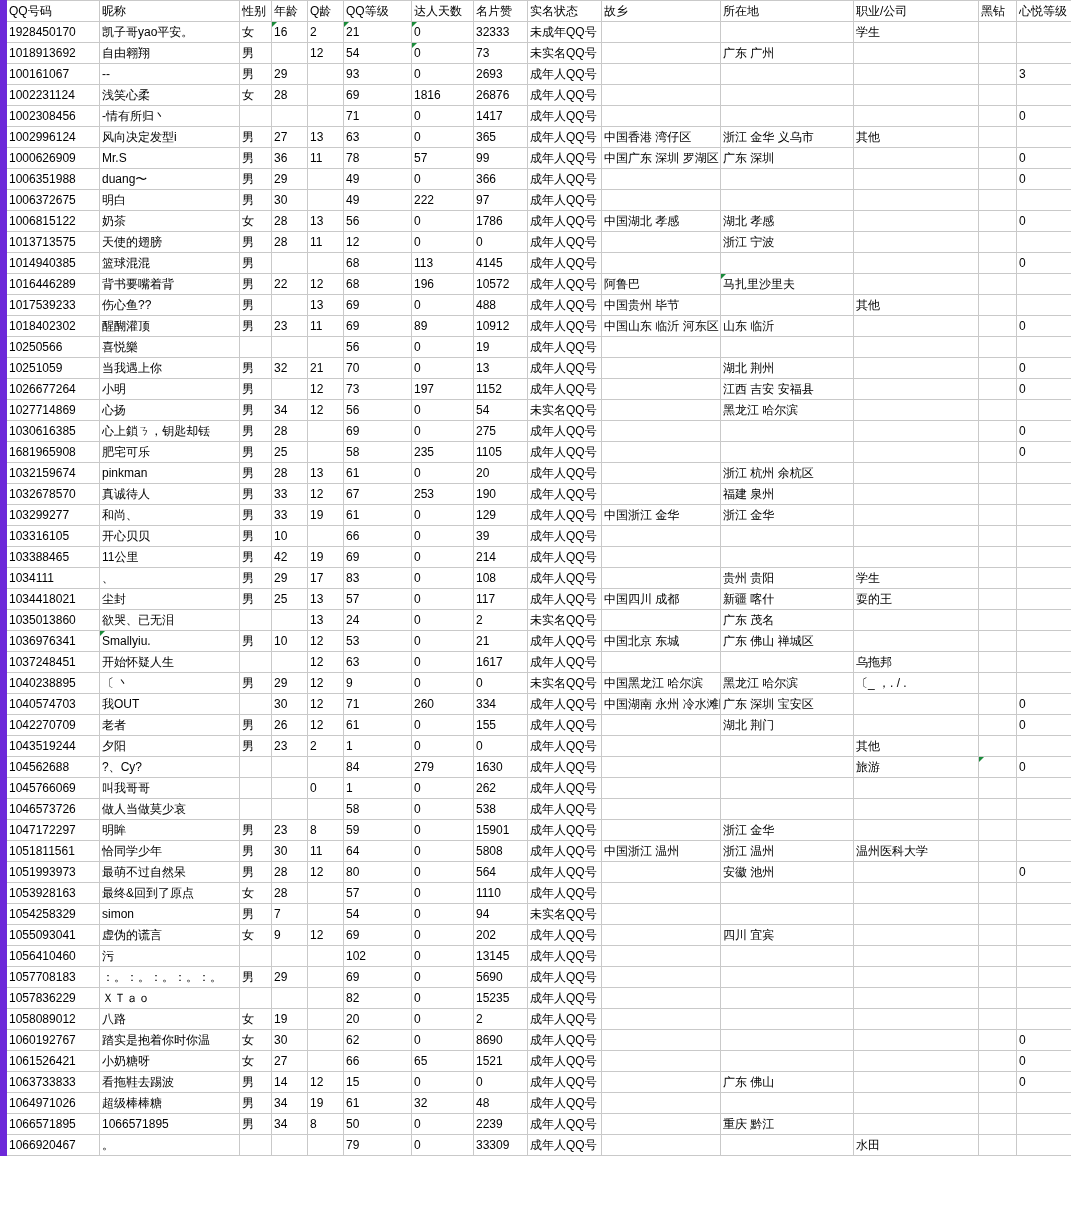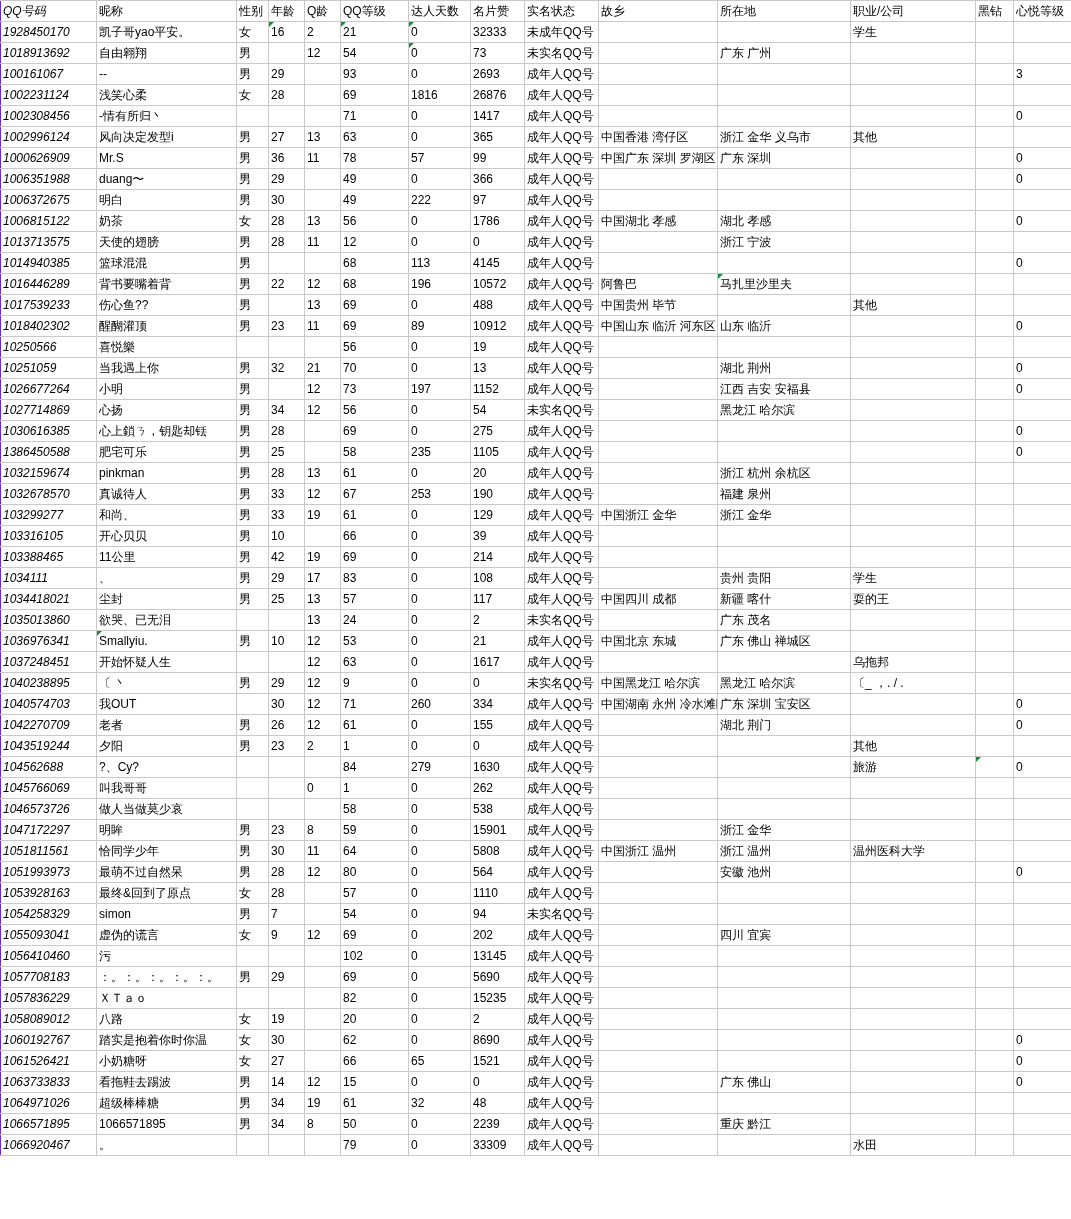--- a/index.html
+++ b/index.html
@@ -35,22 +35,21 @@
     text-align: left;
     white-space: nowrap;
     overflow: hidden;
     vertical-align: middle;
     box-sizing: border-box;
   }
   table.grid tr.header-row td {
     border-top: 1px solid #c9c9c9;
   }
   table.grid tr td:first-child {
-    border-left: 1px solid #6d28d9;
-    font-style: italic;
+    border-left: 7px solid #6d28d9;
   }
   
   col.c0 { width: 96px; }
   col.c1 { width: 140px; }
   col.c2 { width: 32px; }
   col.c3 { width: 36px; }
   col.c4 { width: 36px; }
   col.c5 { width: 68px; }
   col.c6 { width: 62px; }
   col.c7 { width: 54px; }
@@ -424,21 +423,21 @@
           <td>0</td>
           <td>275</td>
           <td>成年人QQ号</td>
           <td></td>
           <td></td>
           <td></td>
           <td></td>
           <td>0</td>
         </tr>
         <tr>
-          <td>1386450588</td>
+          <td>1681965908</td>
           <td>肥宅可乐</td>
           <td>男</td>
           <td>25</td>
           <td></td>
           <td>58</td>
           <td>235</td>
           <td>1105</td>
           <td>成年人QQ号</td>
           <td></td>
           <td></td>

